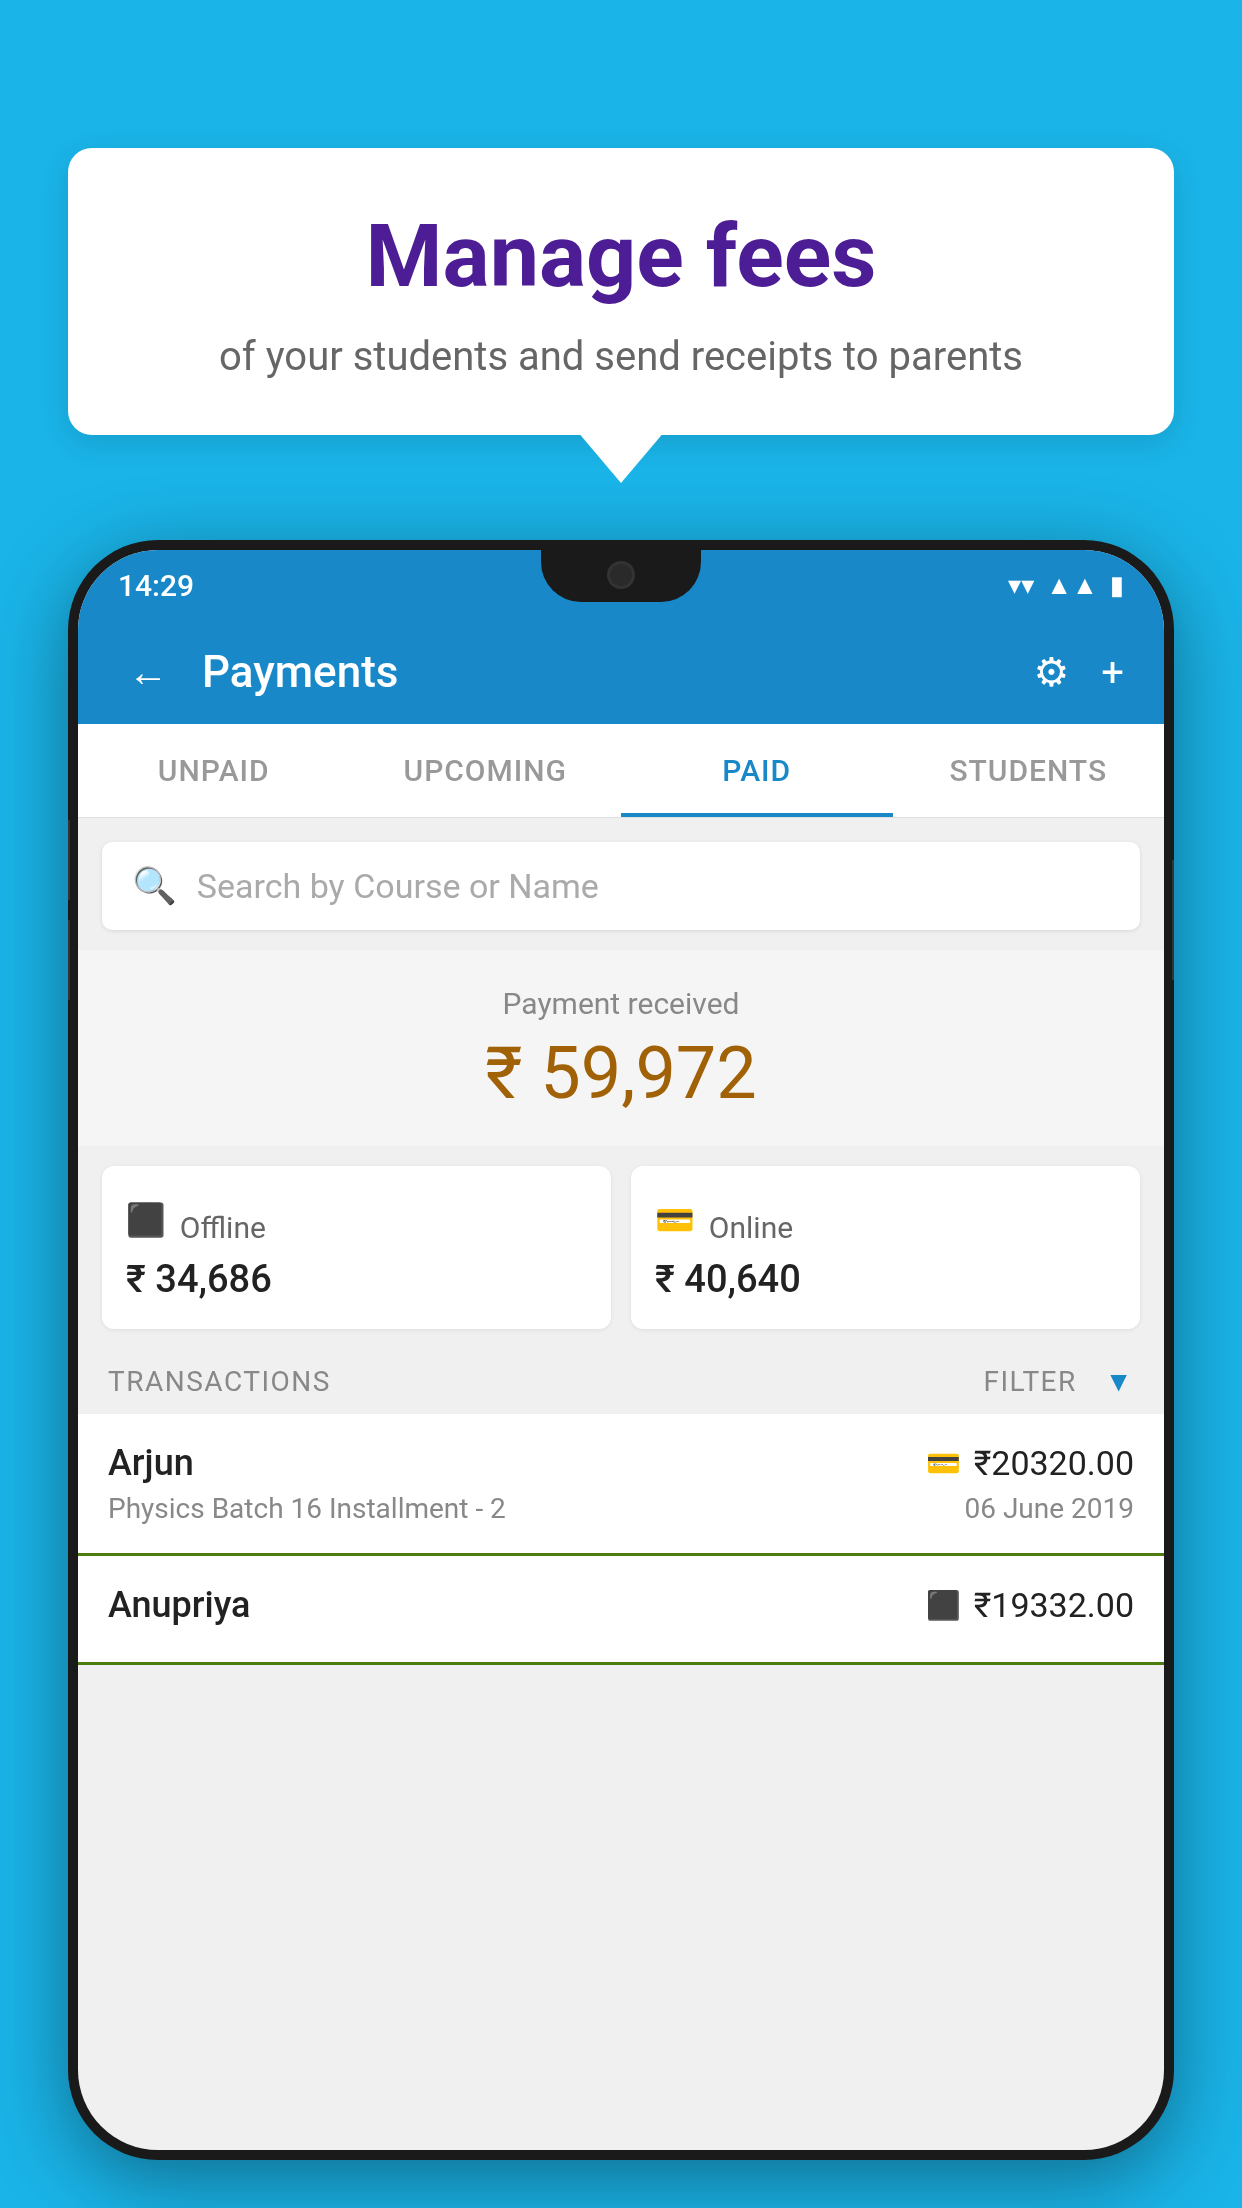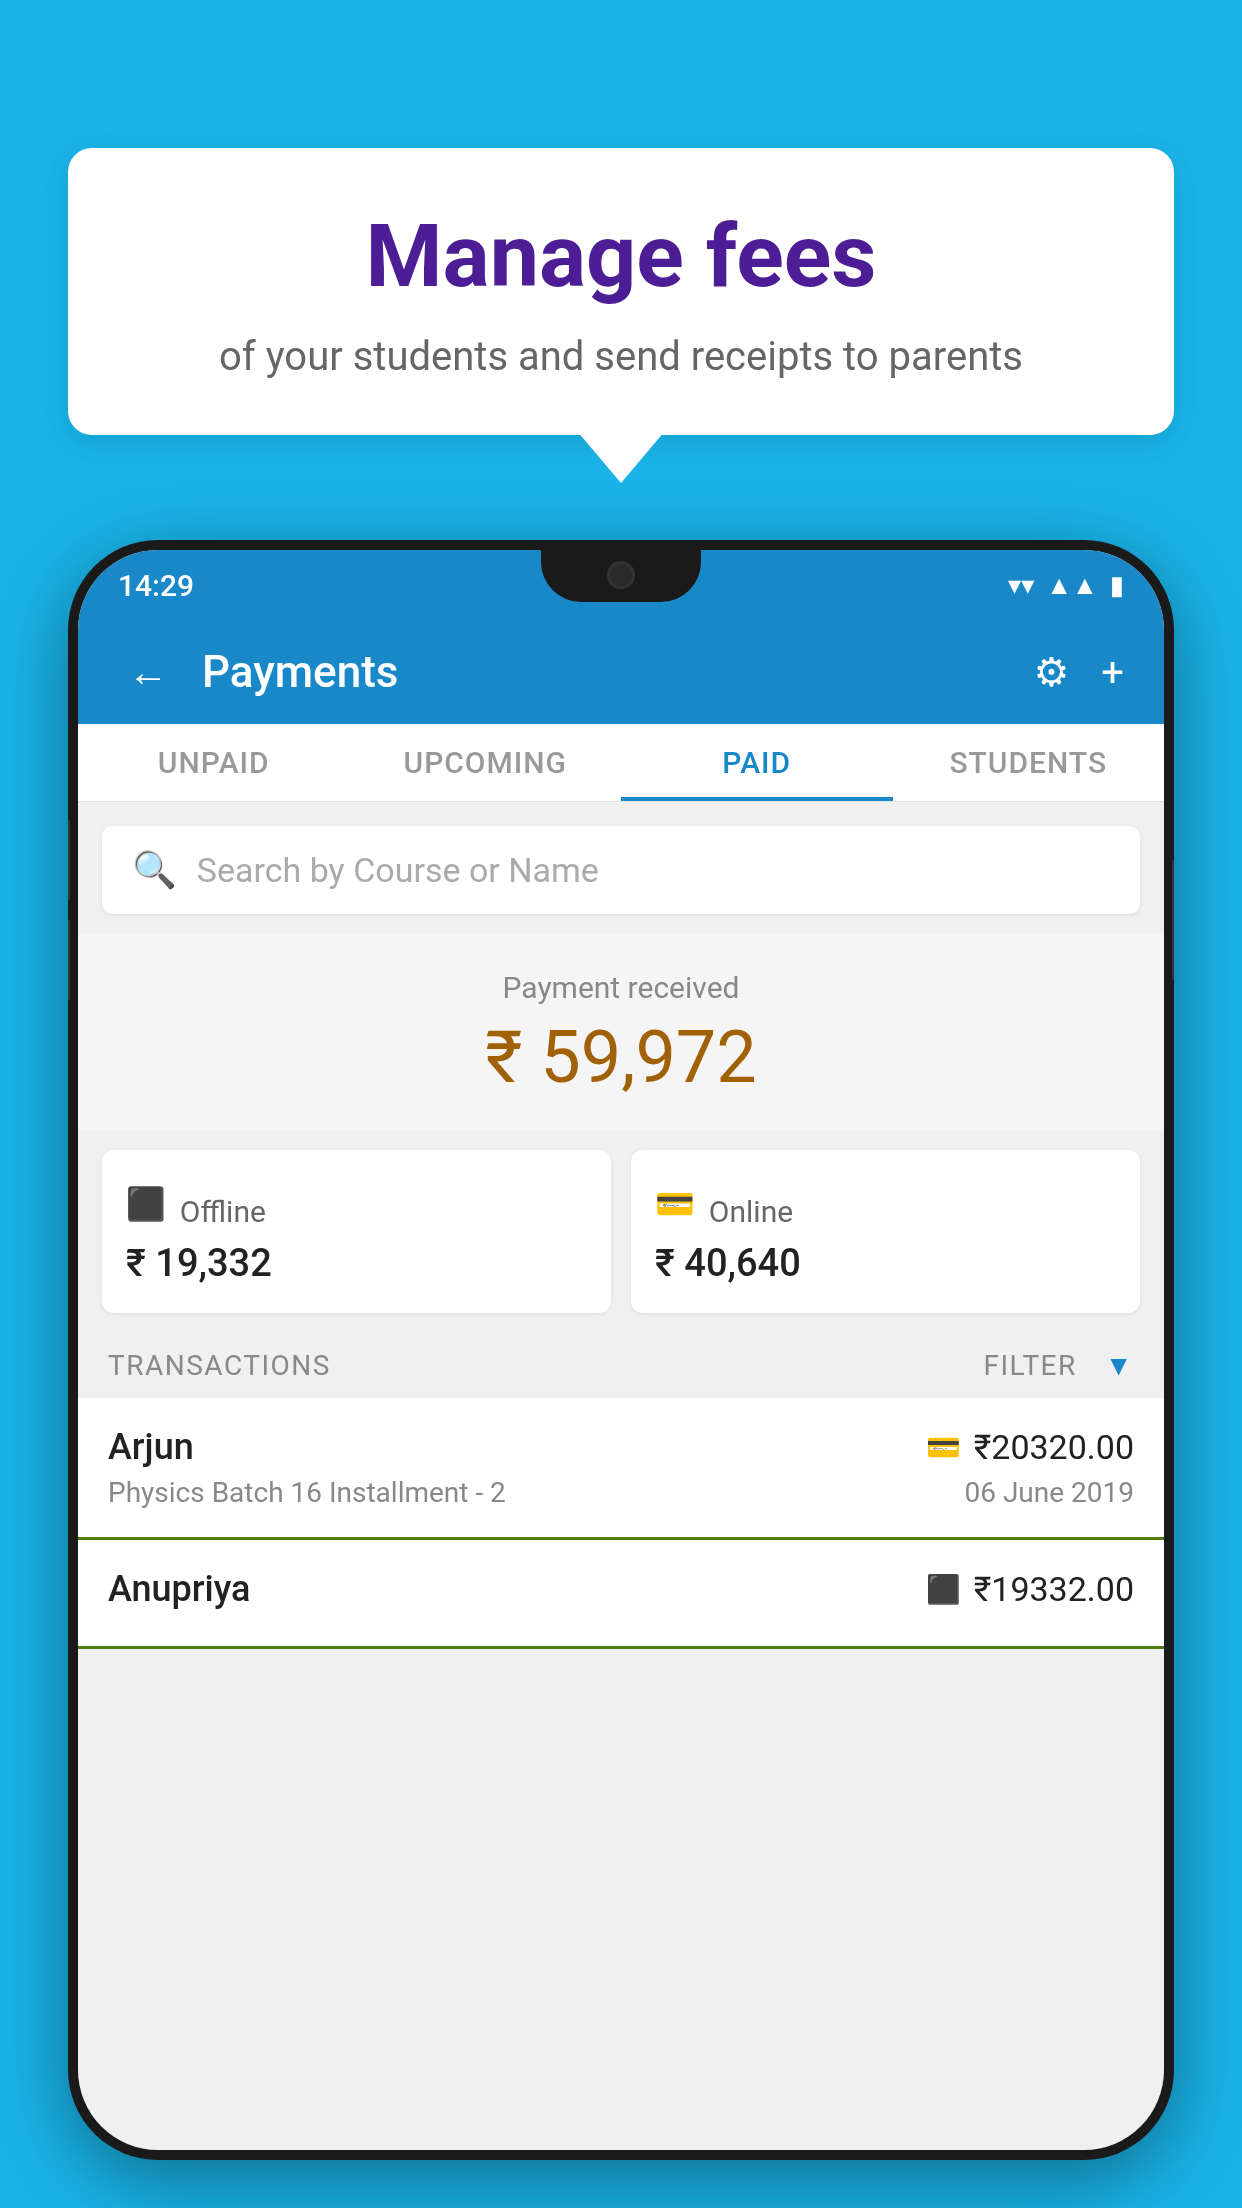--- a/index.html
+++ b/index.html
@@ -154,21 +154,21 @@
     .header-icon {
       color: white;
       font-size: 40px;
       cursor: pointer;
     }
 
     
     .tabs {
       background: #ffffff;
       display: flex;
-      height: 78px;
+      height: 94px;
       border-bottom: 1px solid #e0e0e0;
     }
     .tab {
       flex: 1;
       display: flex;
       align-items: center;
       justify-content: center;
       font-size: 30px;
       color: #999999;
       font-weight: 500;
@@ -432,21 +432,21 @@
         <div class="payment-label">Payment received</div>
         <div class="payment-amount">₹ 59,972</div>
       </div>
 
       <div class="payment-cards">
         <div class="payment-card">
           <div class="card-header-row">
             <span class="card-type-icon">⬛</span>
             <span class="card-type-label">Offline</span>
           </div>
-          <div class="card-amount">₹ 19,332</div>
+          <div class="card-amount">₹ 34,686</div>
         </div>
         <div class="payment-card">
           <div class="card-header-row">
             <span class="card-type-icon">💳</span>
             <span class="card-type-label">Online</span>
           </div>
           <div class="card-amount">₹ 40,640</div>
         </div>
       </div>
 

